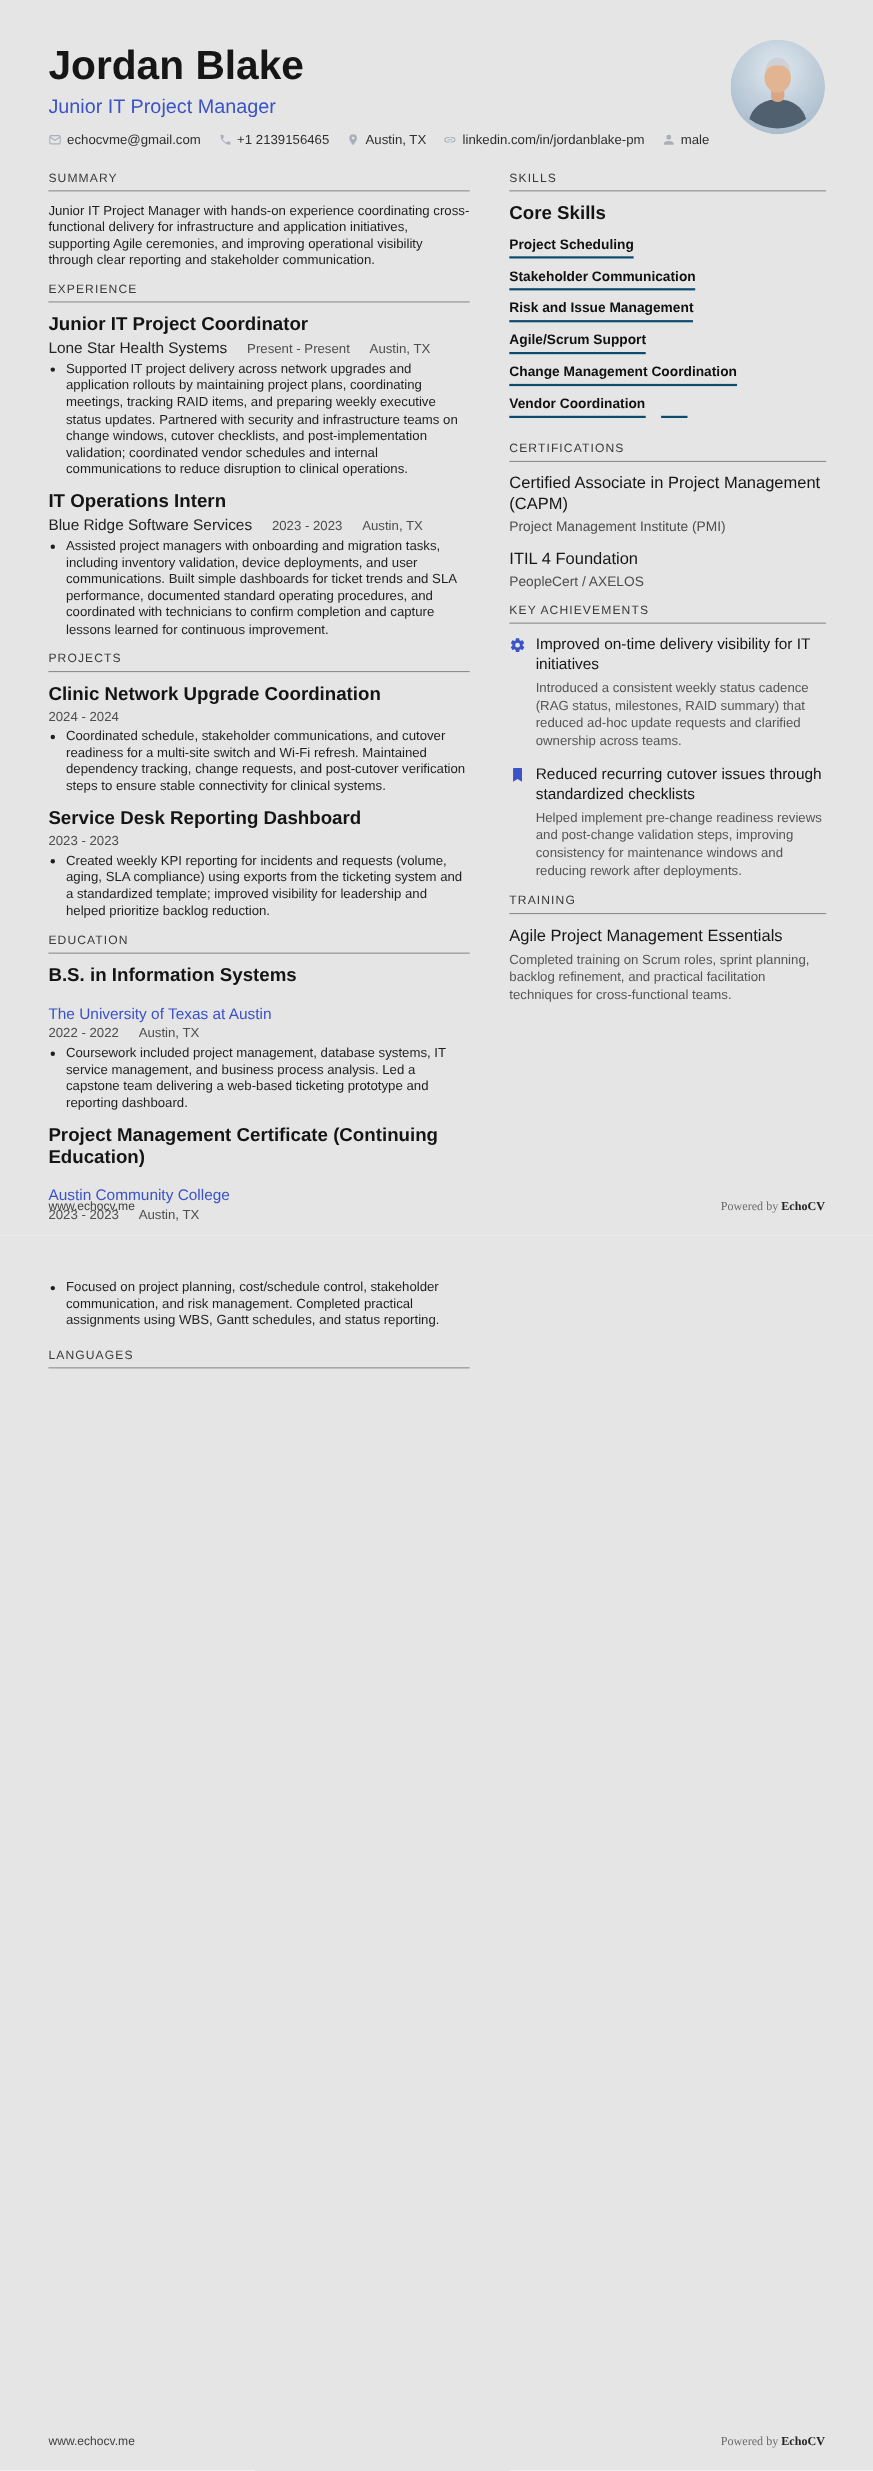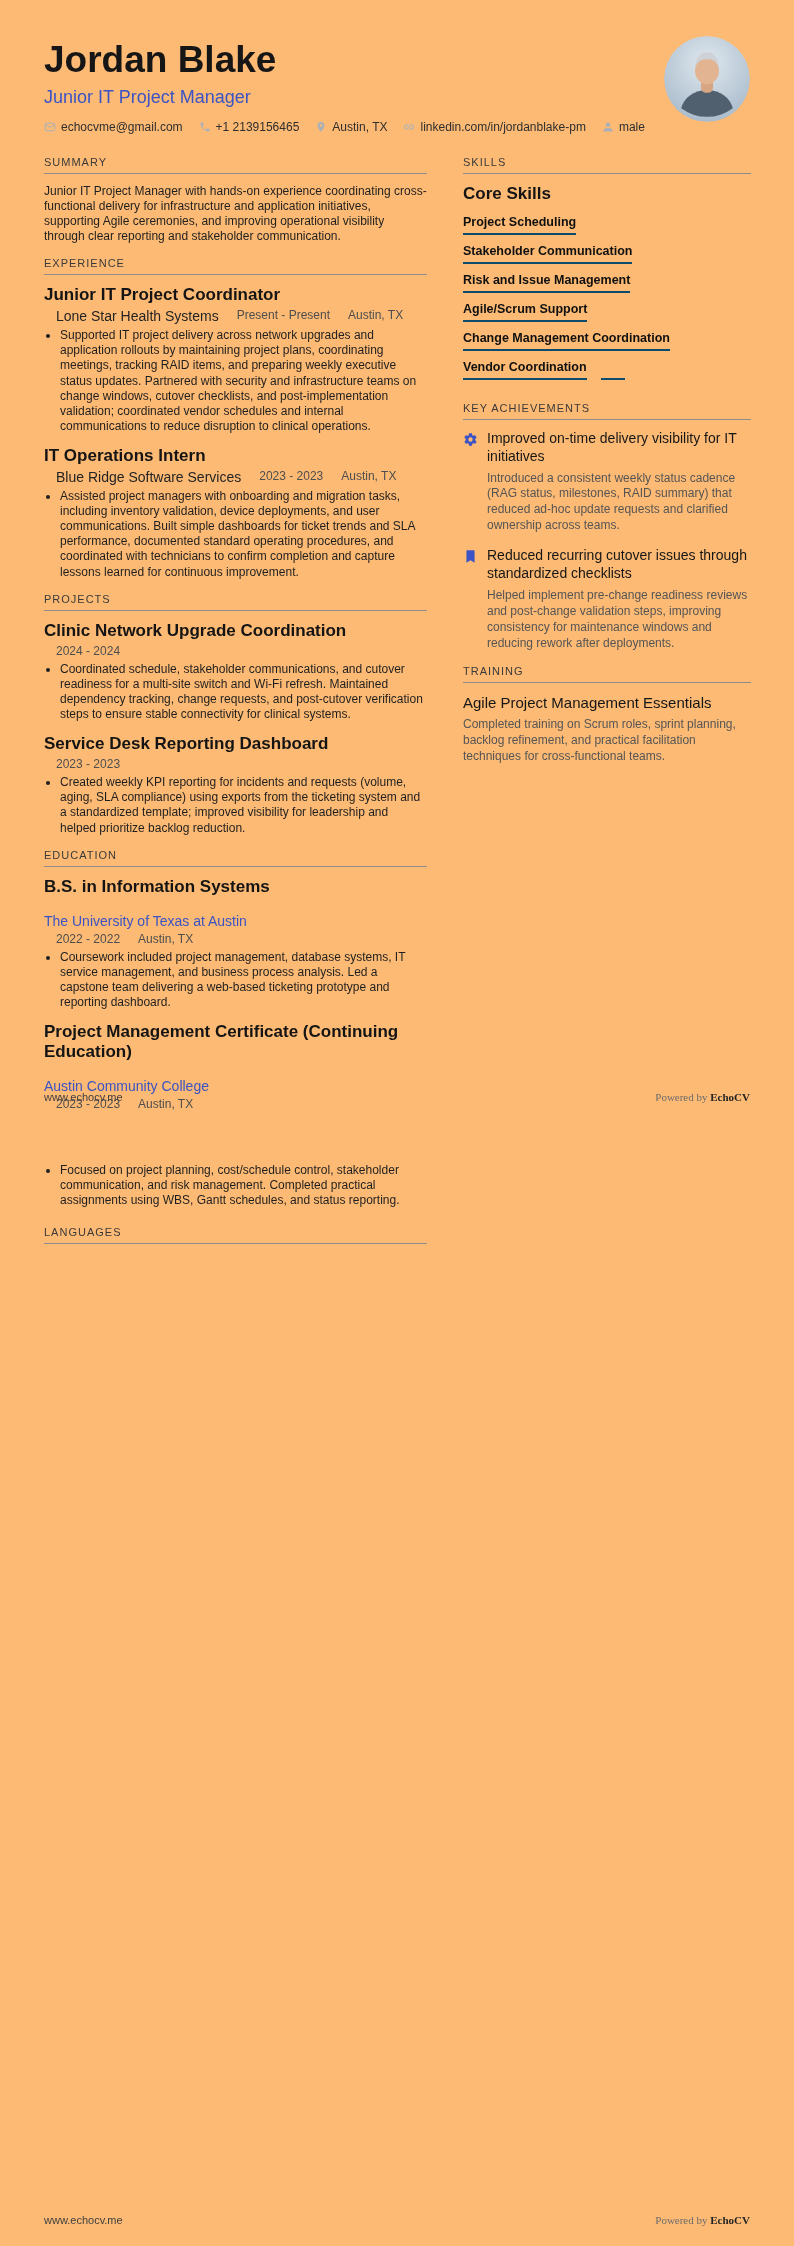--- a/index.html
+++ b/index.html
@@ -2,21 +2,21 @@
 <html style="--accent: #3b53c5; --bar-track: #ccd4f2;"><head>
 <meta charset="utf-8">
 <style>
   :root { --accent:#3b53c5; --bar-track:#ccd4f2; }
   html, body { margin:0; padding:0; }
   body {
     width:794px; background:#ffffff; color:#1a1a1a;
     font-family:"Liberation Sans","DejaVu Sans",sans-serif;
   }
   .page {
-    position:relative; width:794px; height:1123px; background:#fdba74;
+    position:relative; width:794px; height:1123px; background:#e5e5e5;
     padding:40px 44px 60px 44px; box-sizing:border-box; overflow:hidden;
   }
   
   .person-name { font-size:37px; font-weight:700; color:#161616; margin:0; line-height:1.1; }
   .job-title { font-size:18px; color:var(--accent); margin-top:6px; }
   .contact-row { display:flex; flex-wrap:wrap; gap:7px 16px; margin-top:12px; align-items:center; }
   .contact-item { display:flex; align-items:center; gap:5px; font-size:12px; color:#2e2e2e; }
   .cicon svg { width:12px; height:12px; color:#aab0ba; display:block; }
   .avatar { position:absolute; top:36px; right:44px; width:86px; height:86px; border-radius:50%; overflow:hidden; }
   .avatar svg { display:block; width:100%; height:100%; }
@@ -27,21 +27,21 @@
   section { margin-bottom:13px; }
   .sec {
     font-size:11px; font-weight:400; letter-spacing:1px; color:#3a3a3a;
     border-bottom:1px solid #8d8d8d; padding-bottom:5px; margin:0 0 10px 0;
   }
   .body-text { font-size:12px; line-height:1.26; color:#1f1f1f; margin:0; }
   
   .entry { margin-bottom:12px; }
   .entry:last-child { margin-bottom:0; }
   .entry-title { font-size:17px; font-weight:600; color:#141414; line-height:1.18; }
-  .entry-meta { display:flex; flex-wrap:wrap; gap:3px 18px; align-items:flex-start; margin-top:3px;margin-left:12px; }
+  .entry-meta { display:flex; flex-wrap:wrap; gap:3px 18px; align-items:flex-end; margin-top:3px; }
   .company { font-size:14px; color:#242424; }
   .meta { font-size:12px; color:#4e4e4e; }
   .school { font-size:14px; color:var(--accent); margin-top:16px; }
   .bullets { margin:4px 0 0 0; padding-left:16px; list-style:disc outside; }
   .bullets li { font-size:12px; line-height:1.26; color:#1f1f1f; margin-bottom:2px; }
   
   .group-title { font-size:17px; font-weight:600; color:#141414; margin:0 0 11px 0; }
   .skills-wrap { display:flex; flex-wrap:wrap; }
   .skill-item {
     display:inline-block; font-size:12.5px; font-weight:700; color:#101010;
@@ -245,20 +245,31 @@
           <span class="skill-item">Project Scheduling</span>
           <span class="skill-item">Stakeholder Communication</span>
           <span class="skill-item">Risk and Issue Management</span>
           <span class="skill-item">Agile/Scrum Support</span>
           <span class="skill-item">Change Management Coordination</span>
           <span class="skill-item">Vendor Coordination</span>
           <span class="skill-item skill-stub"></span>
         </div>
       </section>
 
+      <section>
+        <h2 class="sec">CERTIFICATIONS</h2>
+        <div class="cert">
+          <div class="cert-title">Certified Associate in Project Management (CAPM)</div>
+          <div class="cert-issuer">Project Management Institute (PMI)</div>
+        </div>
+        <div class="cert">
+          <div class="cert-title">ITIL 4 Foundation</div>
+          <div class="cert-issuer">PeopleCert / AXELOS</div>
+        </div>
+      </section>
 
       <section>
         <h2 class="sec">KEY ACHIEVEMENTS</h2>
 
         <div class="ach">
           <span class="ach-icon">
             <svg viewBox="0 0 24 24" fill="currentColor">
                 <path d="M19.4 13c.04-.32.06-.66.06-1s-.02-.68-.07-1l2.1-1.65c.19-.15.24-.42.12-.64l-2-3.46c-.12-.22-.39-.3-.61-.22l-2.49 1c-.52-.4-1.08-.73-1.69-.98l-.38-2.65C14.46 2.18 14.25 2 14 2h-4c-.25 0-.46.18-.49.42l-.38 2.65c-.61.25-1.17.59-1.69.98l-2.49-1c-.23-.09-.49 0-.61.22l-2 3.46c-.13.22-.07.49.12.64L4.56 11c-.05.32-.07.66-.07 1s.02.68.07 1l-2.11 1.65c-.19.15-.24.42-.12.64l2 3.46c.12.22.39.3.61.22l2.49-1c.52.4 1.08.73 1.69.98l.38 2.65c.03.24.24.42.49.42h4c.25 0 .46-.18.49-.42l.38-2.65c.61-.25 1.17-.59 1.69-.98l2.49 1c.23.09.49 0 .61-.22l2-3.46c.12-.22.07-.49-.12-.64L19.4 13zM12 15.5A3.5 3.5 0 1 1 12 8.5a3.5 3.5 0 0 1 0 7z"></path>
               </svg>
           </span>

